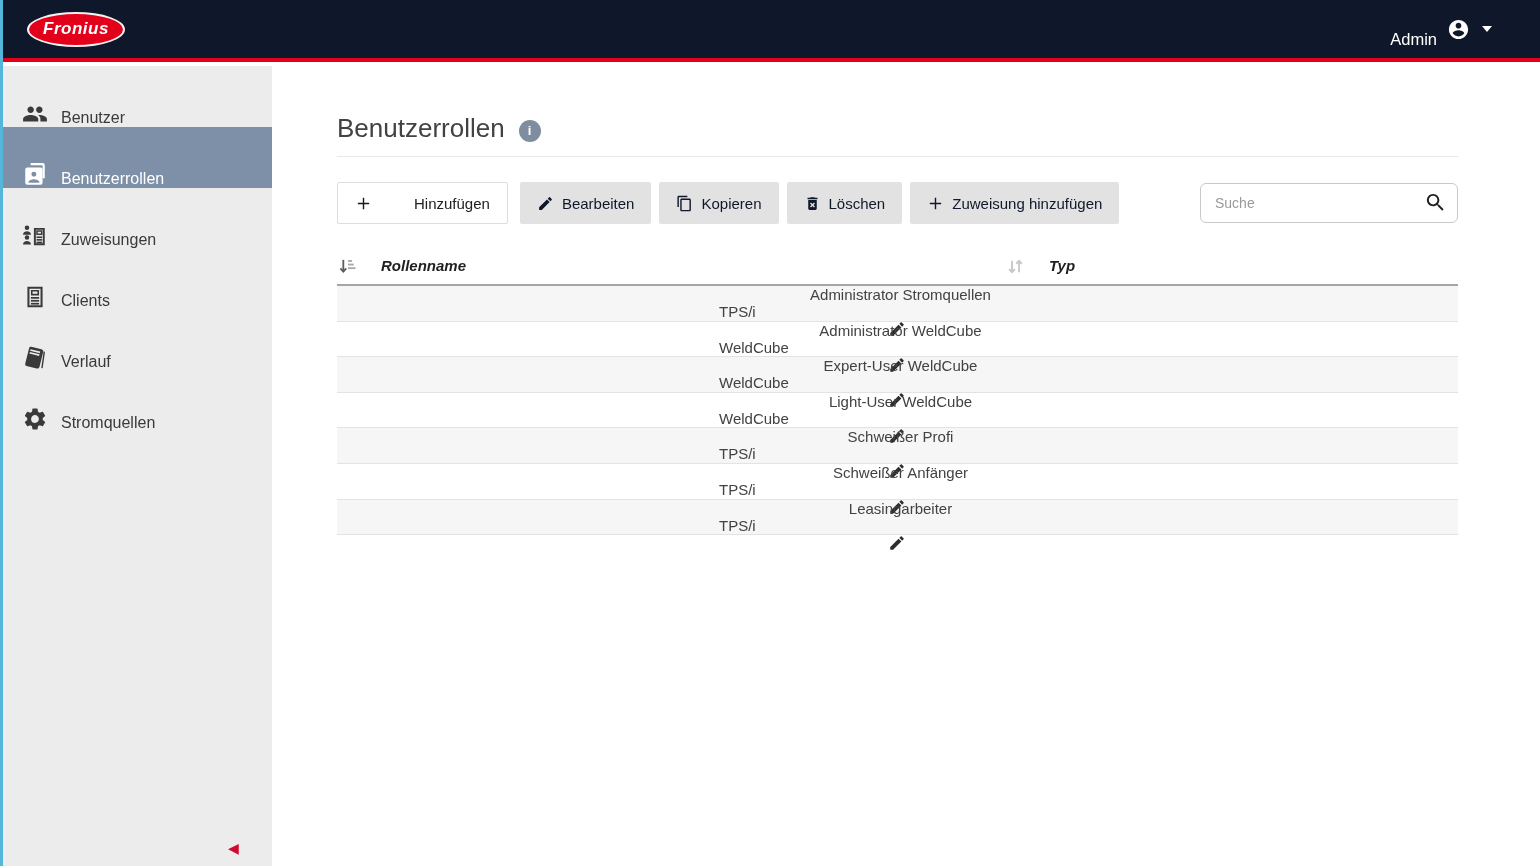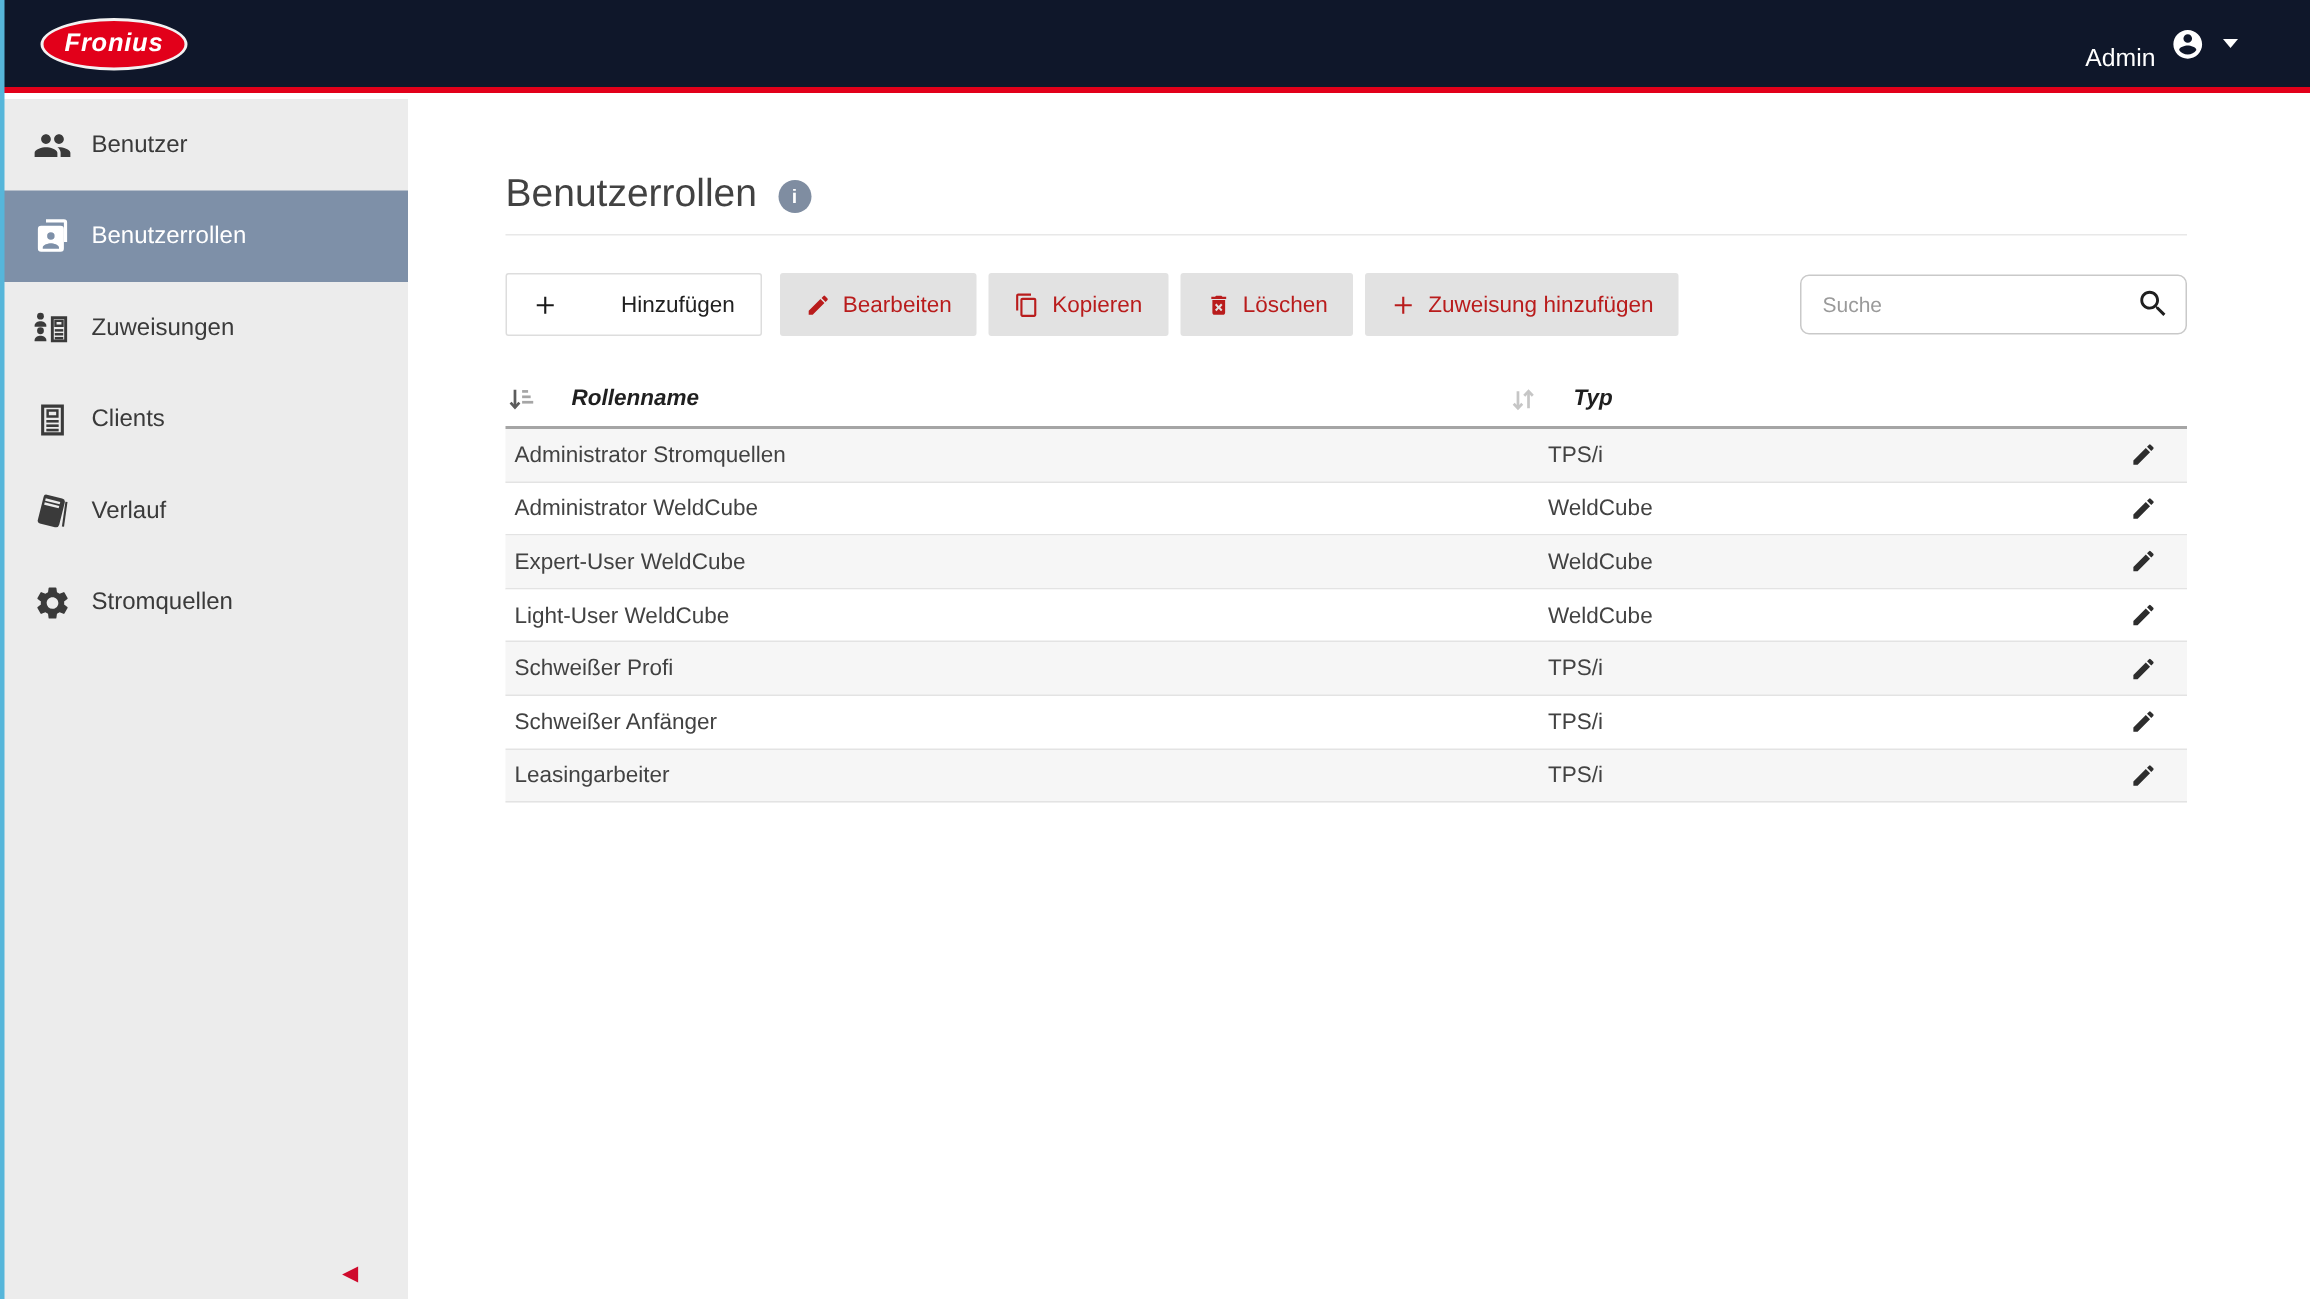--- a/index.html
+++ b/index.html
@@ -18,42 +18,42 @@
   .app-title { color:#fff; font-size:20px; font-weight:700; margin-left:26px; letter-spacing:.2px; }
   .header-right { margin-left:auto; margin-right:48px; display:flex; align-items:center; gap:10px; cursor:pointer; }
   .admin-label { color:#fff; font-size:16.5px;margin-top:20px; }
   .account-icon { width:23px; height:23px; display:inline-flex; }
   .account-icon svg { width:23px; height:23px; fill:#fff; }
   .caret-down { width:0; height:0; border-left:5.5px solid transparent; border-right:5.5px solid transparent;
     border-top:6px solid #fff; margin-left:2px; }
 
   
   .sidebar { position:absolute; left:0; top:66px; width:272px; height:800px; background:#ececec; z-index:30; }
-  .side-item { height:61px; display:flex; align-items:center; cursor:pointer; color:#3a3a3a; }
+  .side-item { height:61px; display:flex; align-items:flex-end; cursor:pointer; color:#3a3a3a; }
   .side-item .side-icon { width:26px; height:26px; margin-left:22px; display:inline-flex; }
   .side-item .side-icon svg { width:26px; height:26px; fill:currentColor; }
   .side-item .side-label { margin-left:13px; font-size:16px; }
   .side-item.active { background:#7e90a8; color:#fff; }
   .collapse-btn { position:absolute; left:228px; bottom:11px; color:#cf0a2c; font-size:14px; cursor:pointer;
     line-height:1; user-select:none; }
 
   
   .main { position:absolute; left:272px; top:66px; width:1268px; height:800px; background:#fff;
     padding:47px 82px 0 65px; }
   .page-head { display:flex; align-items:center; gap:14px; }
   .page-title { font-size:26px; color:#424242; font-weight:400; }
   .info-icon { width:22px; height:22px; border-radius:50%; background:#7f8da1; color:#fff;
     display:inline-flex; align-items:center; justify-content:center; font-size:13px; font-weight:700;
     cursor:pointer; margin-top:4px; }
   .title-divider { margin-top:12px; border-bottom:1px solid #e8e8e8; }
 
   
   .toolbar { margin-top:25px; display:flex; align-items:center; }
   .btn { height:42px; display:inline-flex; align-items:center; gap:8px; padding:0 17px;
-    font-size:15px; border:none; background:#e2e2e2; color:#b91c1c; cursor:pointer; border-radius:2px;
+    font-size:15px; border:none; background:#e2e2e2; color:#0f172a; cursor:pointer; border-radius:2px;
     font-family:"Liberation Sans", sans-serif; white-space:nowrap; }
   .btn .bicon { display:inline-flex; width:17px; height:17px; }
   .btn .bicon svg { width:17px; height:17px; fill:currentColor; }
   .btn.primary { background:#fff; border:1px solid #ddd; color:#212121; }
   .btn.primary .bicon svg { fill:#1a1a1a; }
   .btn + .btn { margin-left:8px; }
   .btn.primary { margin-right:4px;gap:42px; }
   .search-wrap { margin-left:auto; position:relative; width:258px; height:40px; }
   .search-input { width:100%; height:100%; border:1px solid #c9c9c9; border-radius:6px;
     padding:0 42px 0 14px; font-size:14px; color:#424242; outline:none;
@@ -65,21 +65,21 @@
   
   .roles-table { margin-top:24px; }
   .thead { display:flex; align-items:center; height:38px; border-bottom:2px solid #a5a5a5;
     font-weight:700; font-size:15px; color:#1f1f1f; }
   .th { display:flex; gap:24px; cursor:pointer;font-style:italic; }
   .th .sort-svg { display:inline-flex; width:19px; height:19px; }
   .col-name { flex:1; padding-left:1px; }
   .col-type { width:396px; }
   .col-edit { width:56px; display:flex; justify-content:flex-end; padding-right:20px; }
   .trow { display:flex; align-items:center; height:35.6px; font-size:15px; color:#424242;
-    border-bottom:1px solid #e3e3e3; background:#fff; }
+    border-bottom:1px solid #e3e3e3; background:#fff;flex-direction:column; }
   .trow:nth-child(odd) { background:#f6f6f6; }
   .trow .col-name { padding-left:6px; }
   .trow .col-type { padding-left:13px; width:383px; }
   .edit-btn { width:18px; height:18px; display:inline-flex; cursor:pointer; background:none; border:none; padding:0; }
   .edit-btn svg { width:18px; height:18px; fill:#2d2d2d; }
 </style>
 </head>
 <body>
 
 <div class="edge-strip"></div>

